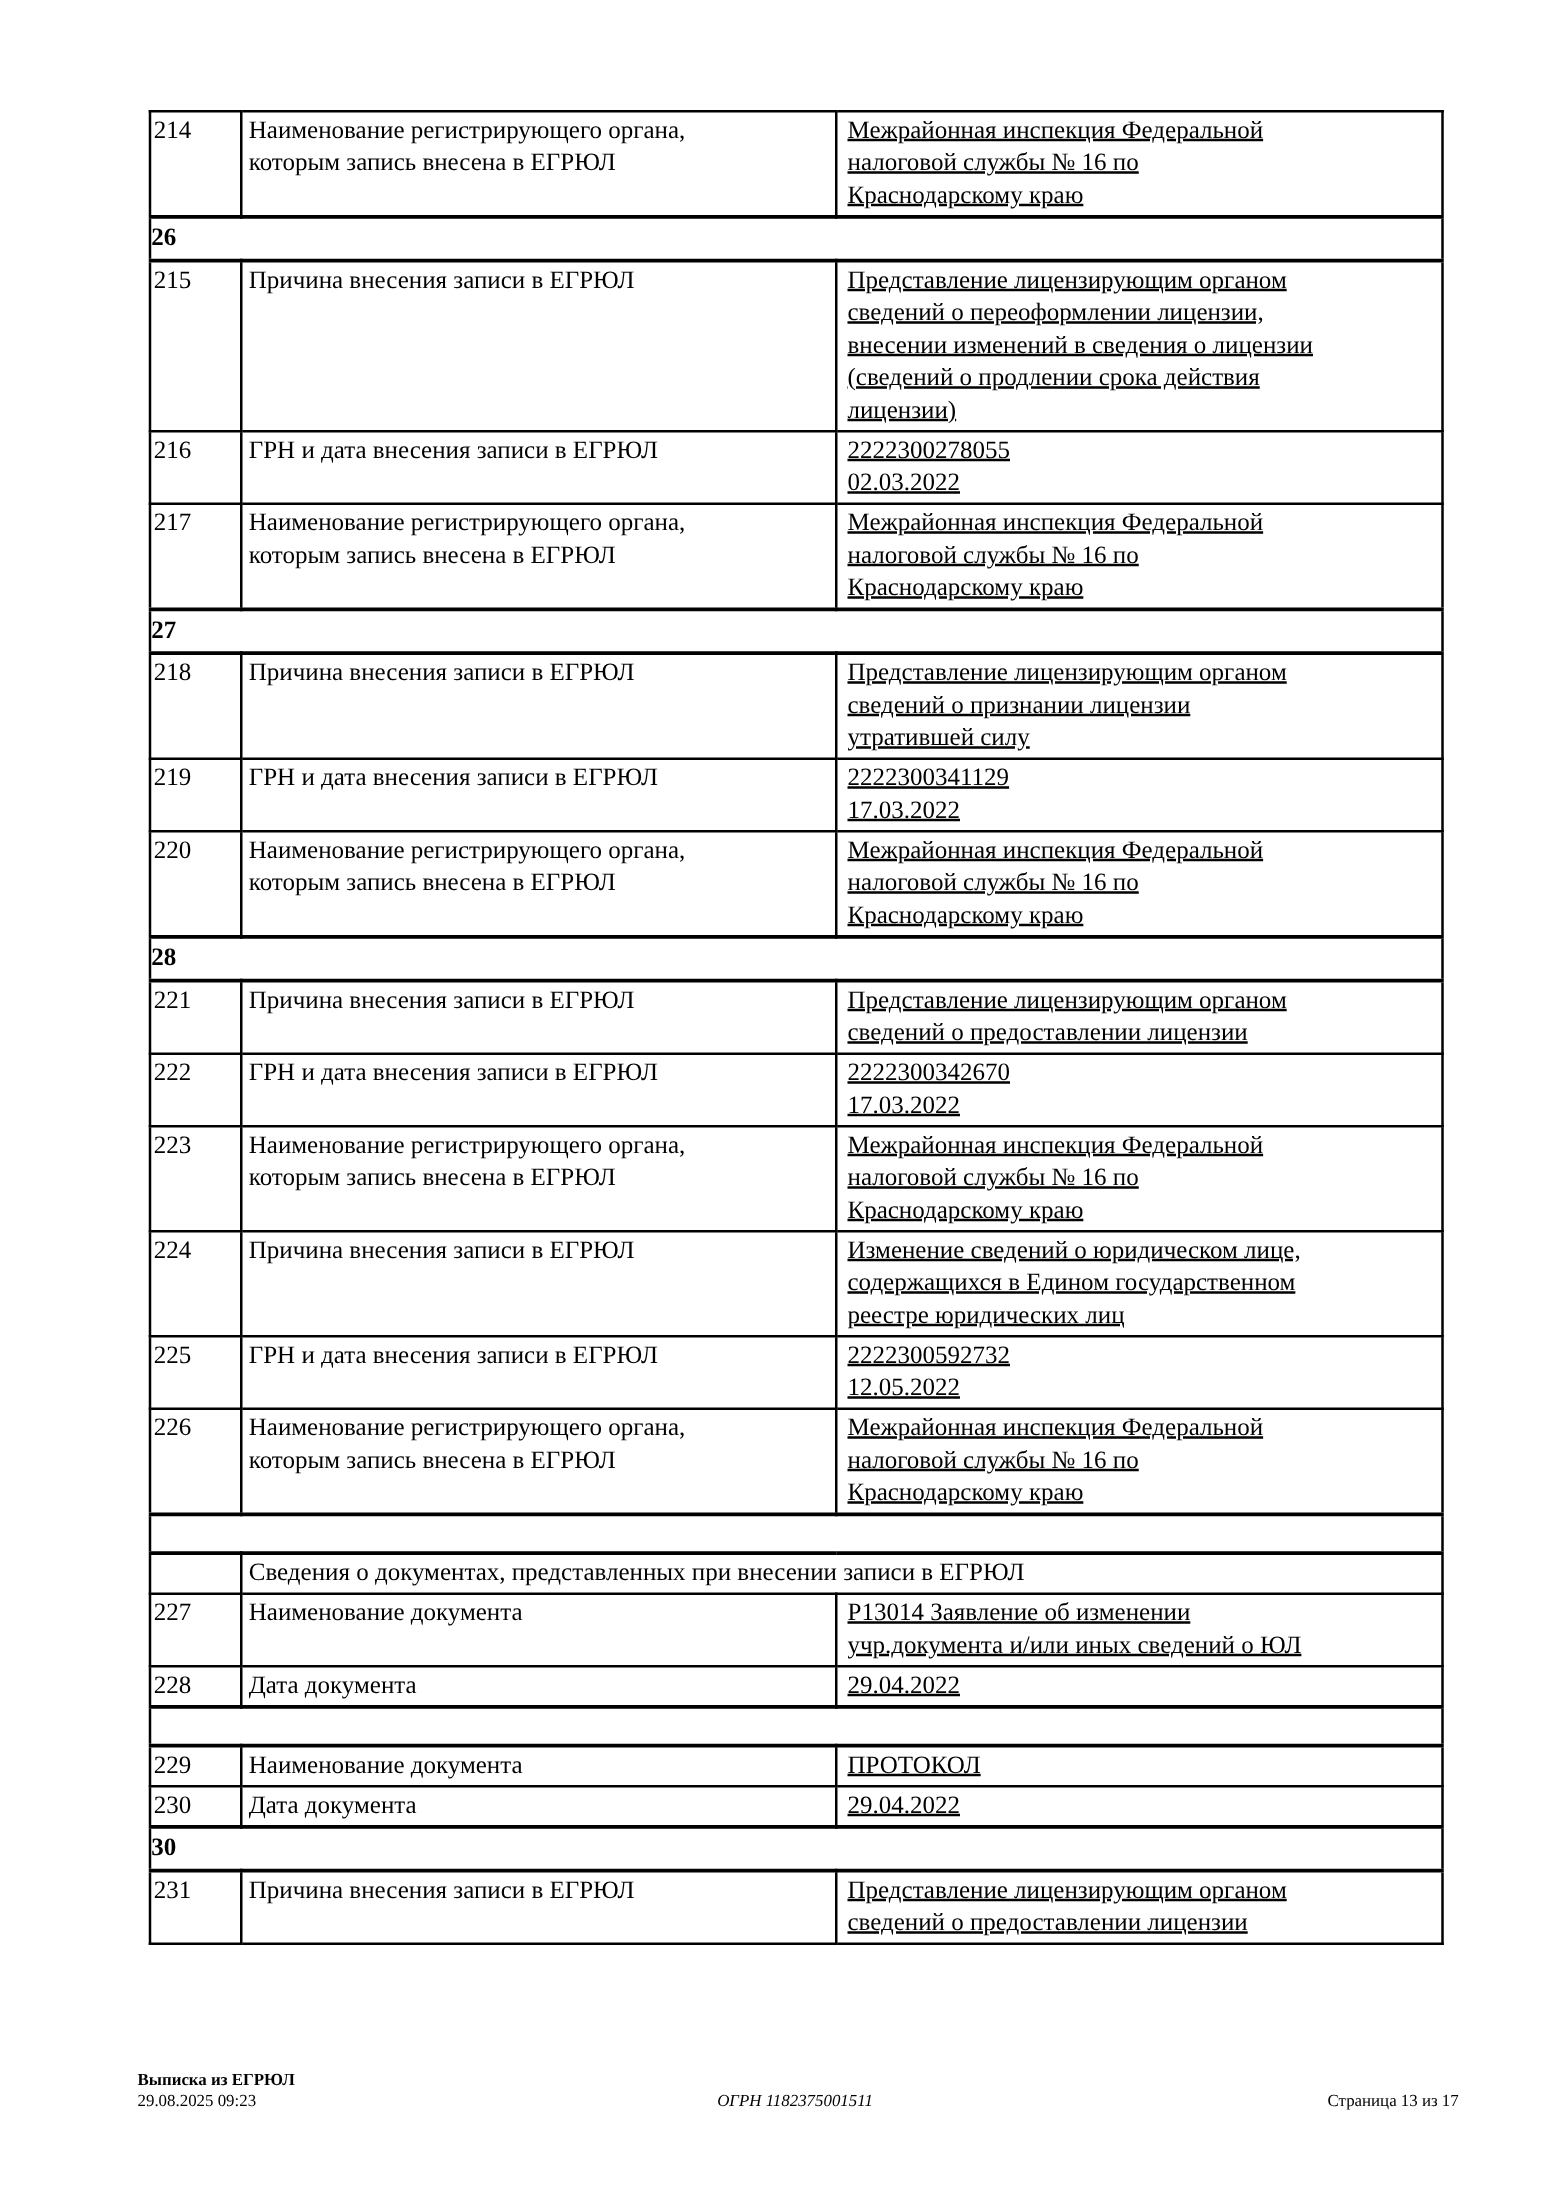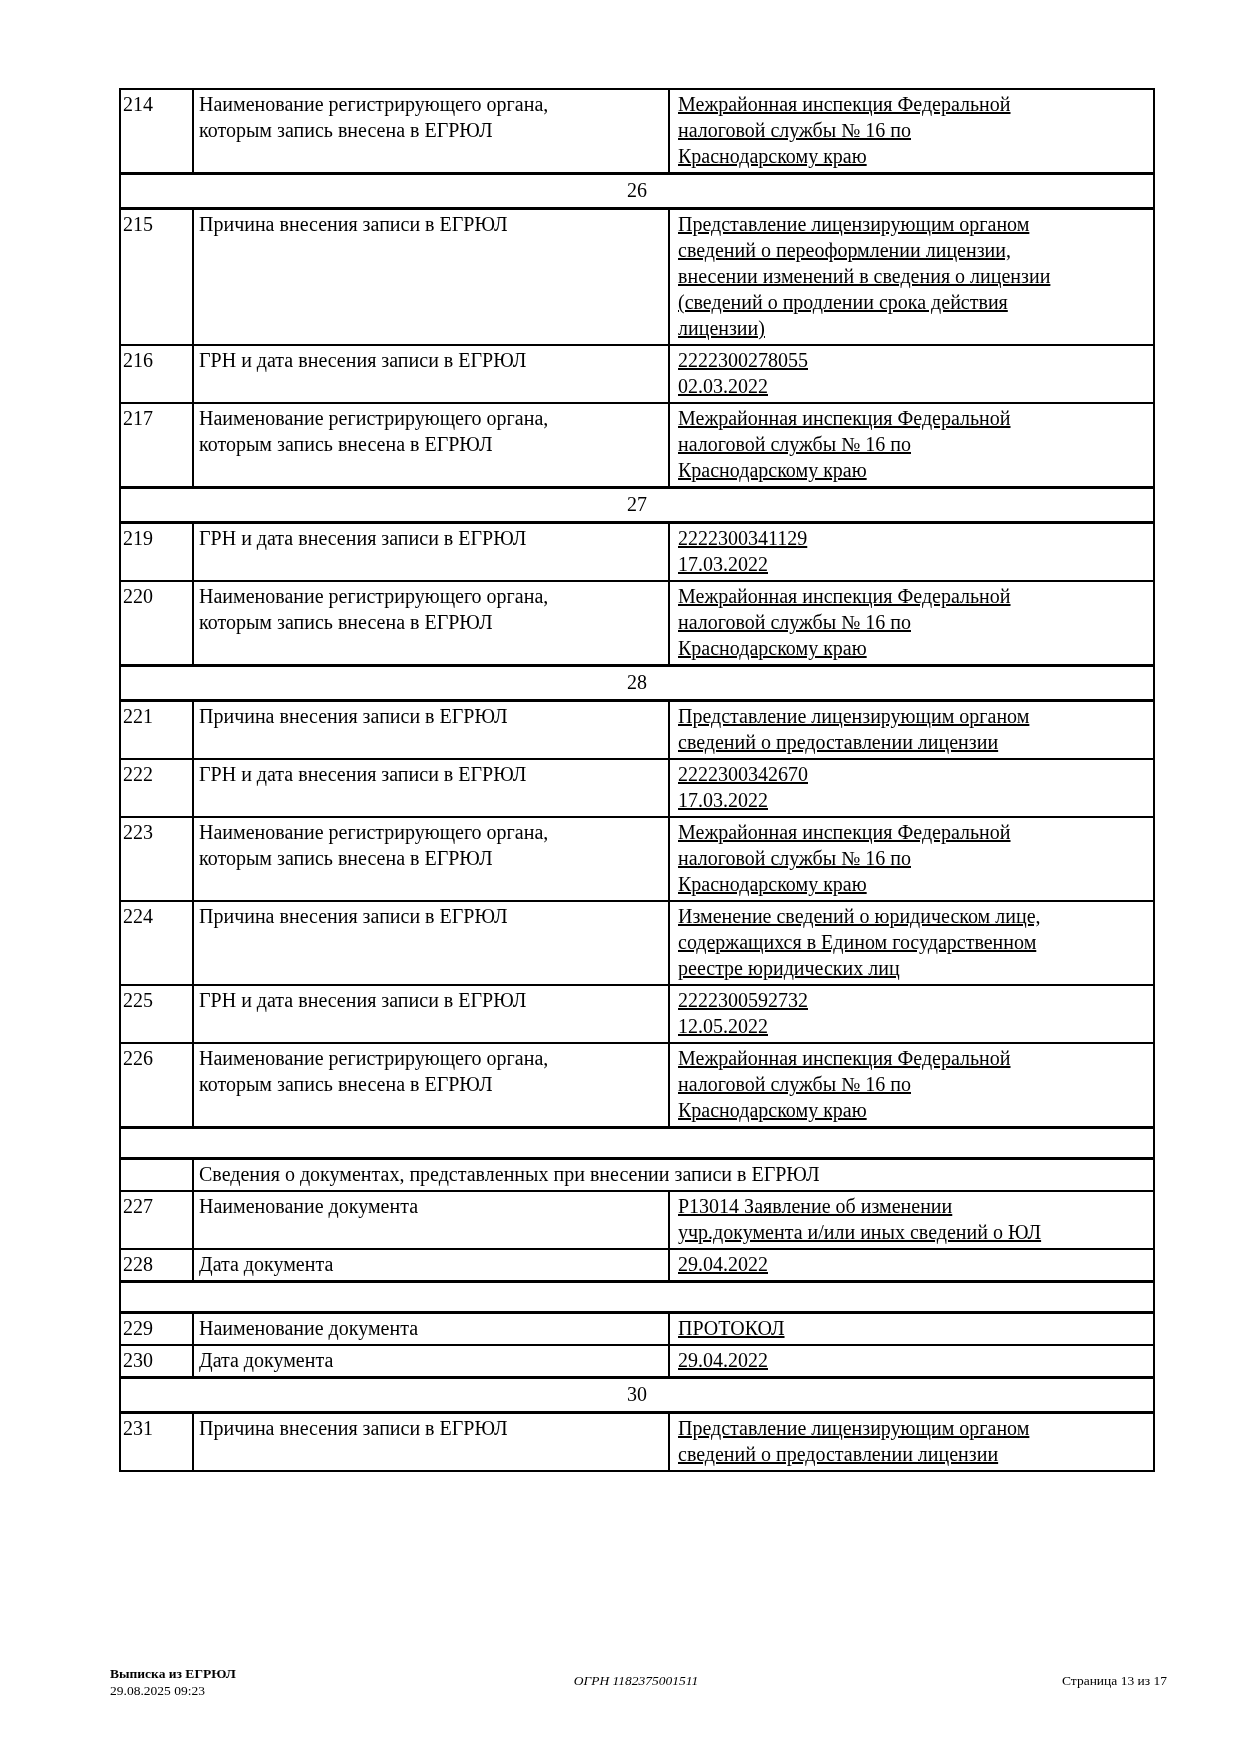--- a/index.html
+++ b/index.html
@@ -35,41 +35,41 @@
   td.num {
     text-align: left;
     padding: 1px 2px 3px 2px;
   }
   td.label, td.value, td.subheader-text { white-space: pre-line; }
   td.value { padding-left: 8px; text-decoration: underline; }
 
   tr.section td {
     border-top-width: 3px;
     border-bottom-width: 3px;
-    text-align: center;
-    font-weight: normal;
+    text-align: left;
+    font-weight: bold;
     padding: 2px 0 4px 0;
   }
   tr.spacer td {
     border-top-width: 3px;
     border-bottom-width: 3px;
     height: 28px;
     padding: 0;
   }
   tr.subheader td { border-top-width: 3px; }
 
   .footer {
     position: absolute;
     left: 0;
     top: 1655px;
     width: 1240px;
     font-size: 13.5px;
     line-height: 17px;
   }
-  .footer-left  { position: absolute; left: 110px; top: 10px; }
+  .footer-left  { position: absolute; left: 110px; top: 0; }
   .footer-title { font-weight: bold; }
   .footer-center {
     position: absolute;
     left: 119px;
     width: 1034px;
     top: 17px;
     text-align: center;
     font-style: italic;
   }
   .footer-right {
@@ -120,20 +120,27 @@
       <tr>
         <td class="num">217</td>
         <td class="label">Наименование регистрирующего органа,
 которым запись внесена в ЕГРЮЛ</td>
         <td class="value">Межрайонная инспекция Федеральной
 налоговой службы № 16 по
 Краснодарскому краю</td>
       </tr>
       <tr class="section">
         <td colspan="3">27</td>
+      </tr>
+      <tr>
+        <td class="num">218</td>
+        <td class="label">Причина внесения записи в ЕГРЮЛ</td>
+        <td class="value">Представление лицензирующим органом
+сведений о признании лицензии
+утратившей силу</td>
       </tr>
       <tr>
         <td class="num">219</td>
         <td class="label">ГРН и дата внесения записи в ЕГРЮЛ</td>
         <td class="value">2222300341129
 17.03.2022</td>
       </tr>
       <tr>
         <td class="num">220</td>
         <td class="label">Наименование регистрирующего органа,

